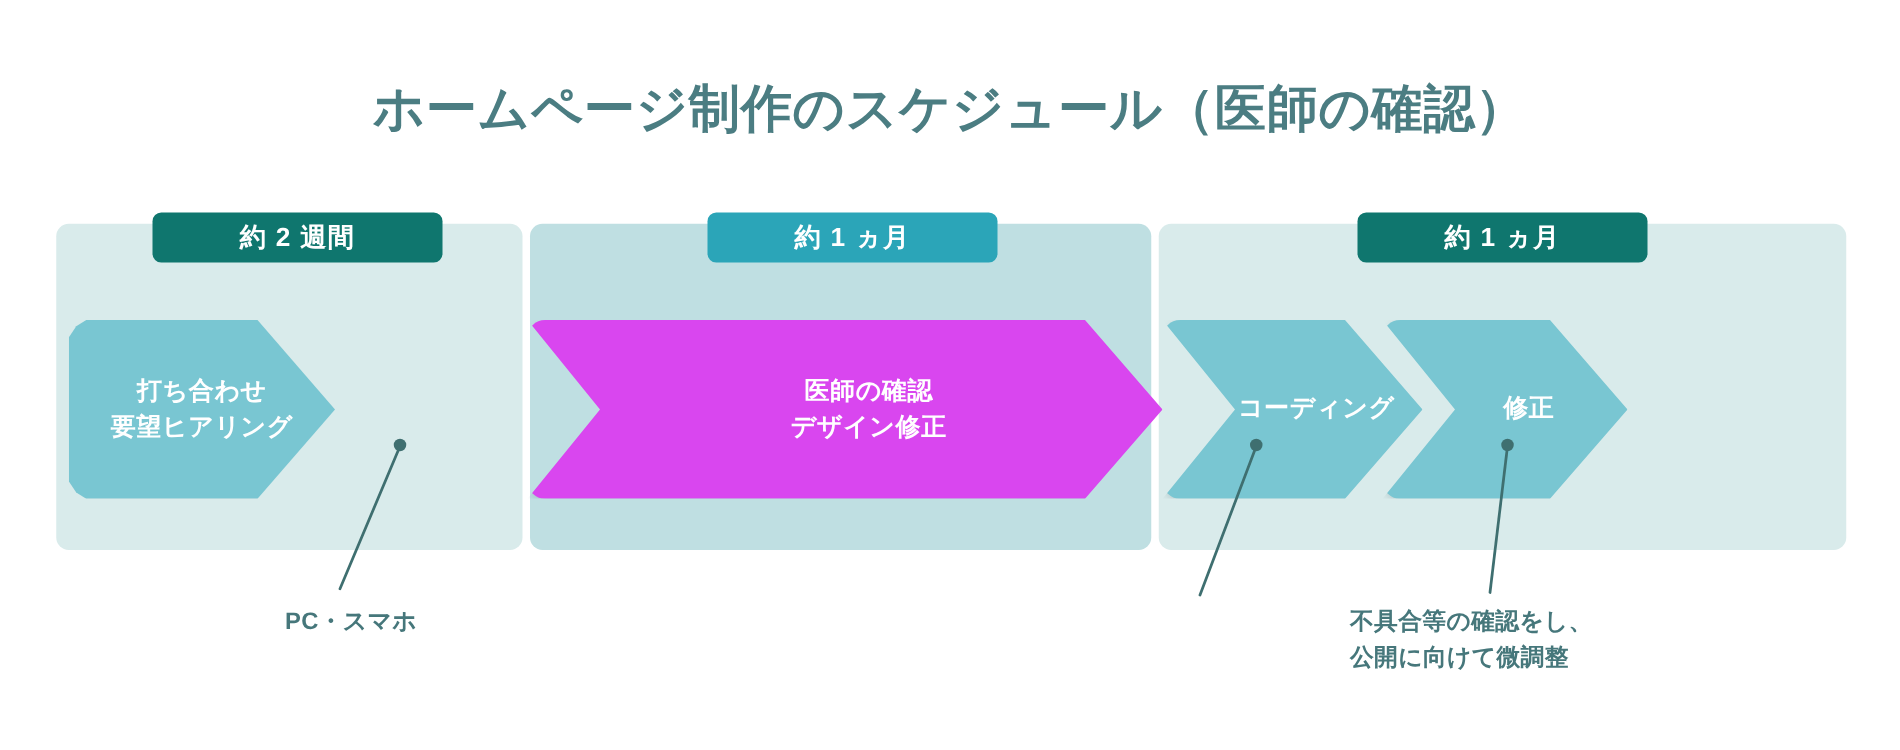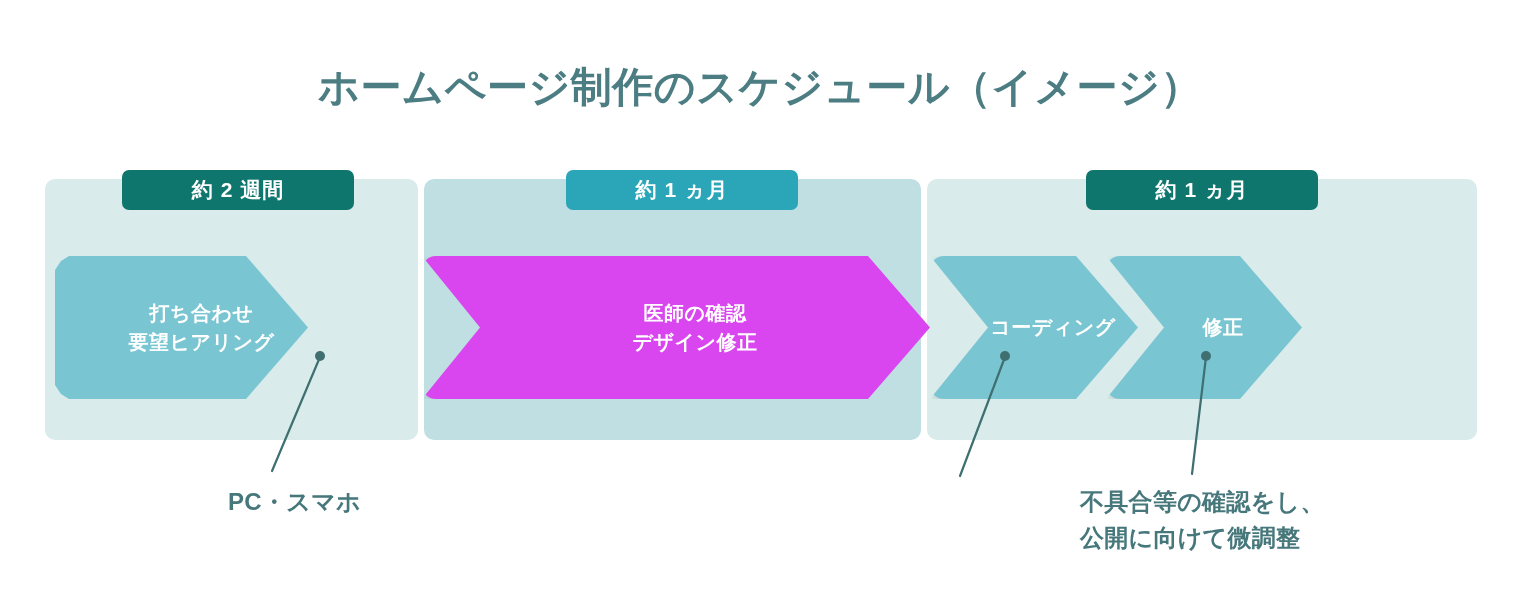--- a/index.html
+++ b/index.html
@@ -123,43 +123,43 @@
     stroke-width: 2.2;
     fill: none;
     stroke-linecap: round;
   }
   .leader-dot { fill: #3f6f70; }
 
   
   .callout {
     position: absolute;
     color: #46777b;
-    font-size: 24px;
+    font-size: 19px;
     font-weight: bold;
     line-height: 1.5;
     letter-spacing: 0.3px;
     white-space: pre-line;
   }
 </style>
 </head>
 <body>
 
 <div id="stage">
 
-  <div class="title">ホームページ制作のスケジュール（イメージ）</div>
+  <div class="title">ホームページ制作のスケジュール（医師の確認）</div>
 
   <div class="panel panel-a" style="left:45px;  width:373px;"></div>
   <div class="panel panel-b" style="left:424px; width:497px;"></div>
   <div class="panel panel-a" style="left:927px; width:550px;"></div>
 
   <div class="pill pill-light" style="left:122px;  width:232px;">約 2 週間</div>
   <div class="pill pill-dark" style="left:566px;  width:232px;">約 1 ヵ月</div>
   <div class="pill pill-light" style="left:1086px; width:232px;">約 1 ヵ月</div>
 
-  <div class="chev chev-light chev-first" style="left:55px;  width:213px;padding-left:40px;">
+  <div class="chev chev-light chev-first" style="left:55px;  width:213px;">
     <span class="chev-label">打ち合わせ
 要望ヒアリング</span>
   </div>
 
 
   <div class="chev chev-dark chev-mid" style="left:422px; width:508px;">
     <span class="chev-label">医師の確認
 デザイン修正</span>
   </div>
 

